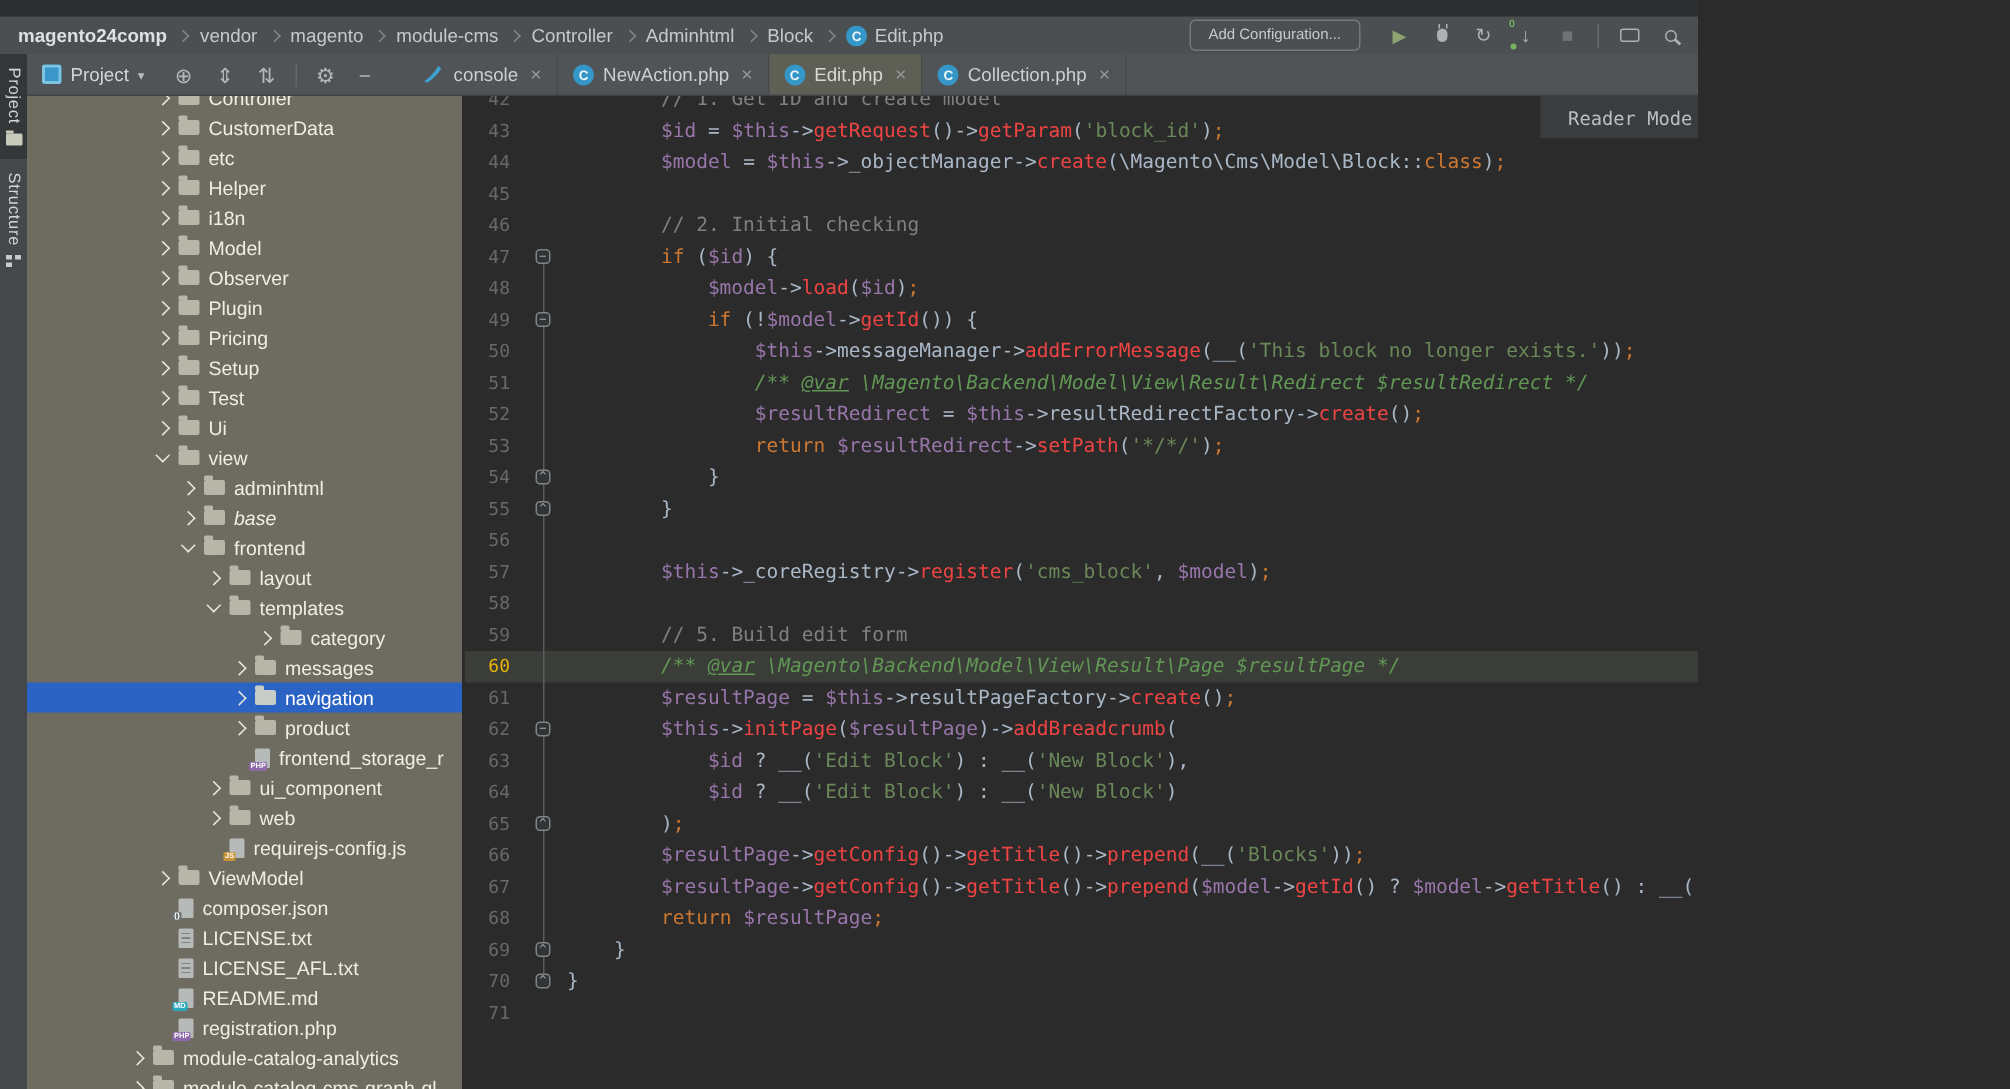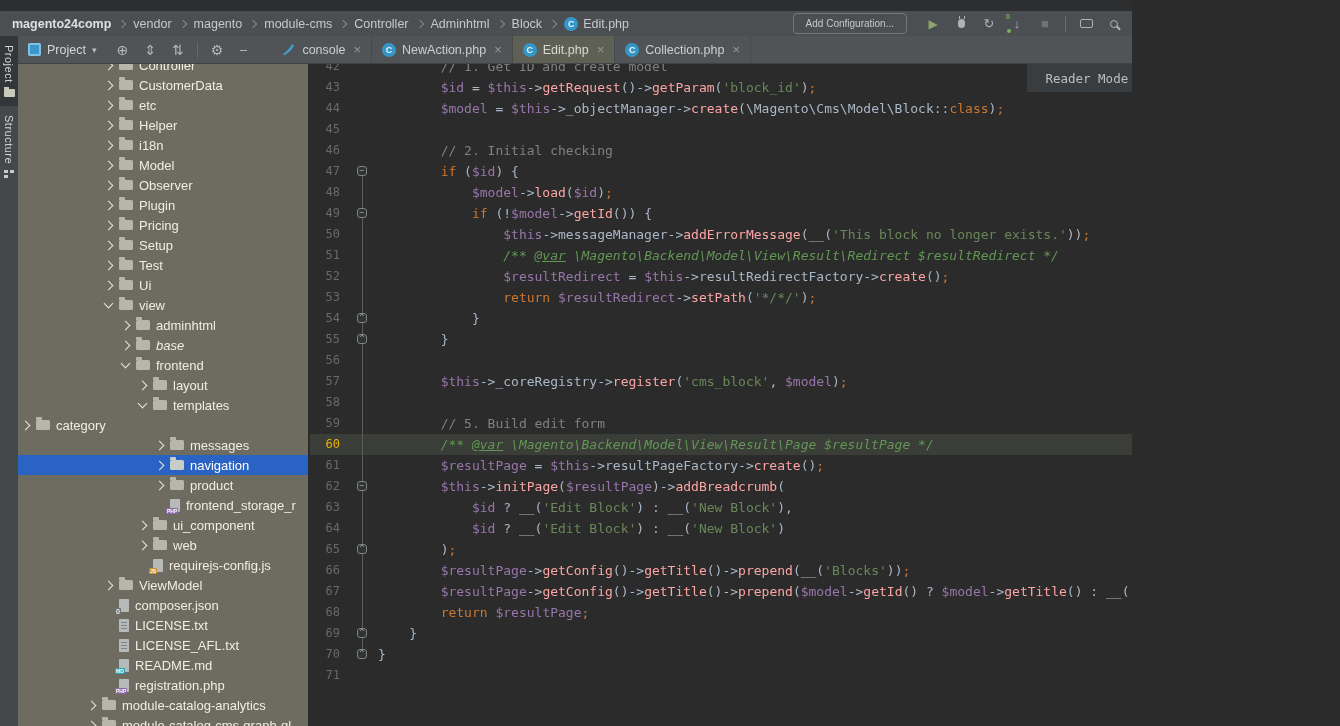--- a/index.html
+++ b/index.html
@@ -93,21 +93,21 @@
   .ln{position:absolute;left:0;top:0;width:30px;text-align:right;color:#666a6c;font-size:12px}
   .cur .ln{color:#eab308}
   .fm{position:absolute;left:47px;top:5px;width:10px;height:10px;border:1px solid #808486;border-radius:3px;
       background:#313435;color:#a5a9ab;font-size:8px;line-height:8px;text-align:center;z-index:2;box-sizing:border-box}
   .ct{position:absolute;left:68px;top:0;white-space:pre;color:#a9b7c6}
   .t-c{color:#808080}
   .t-d{color:#629755;font-style:italic}
   .t-g{color:#629755;font-style:italic;text-decoration:underline}
   .t-k{color:#cc7832}
   .t-v{color:#9876aa}
-  .t-f{color:#fca5a5}
+  .t-f{color:#ef4444}
   .t-s{color:#6a8759}
   .t-p{color:#a9b7c6}
   .t-m{color:#cc7832}
   #foldline{position:absolute;left:52px;top:111px;width:1px;height:474px;background:#595d5e}
   #readerbar{position:absolute;right:0;top:0;height:28px;background:#393d3f;display:flex;align-items:center;
              gap:28px;padding:0 18px;color:#bcbfc1;font-size:12.5px;white-space:nowrap}
   #scrollthumb{position:absolute;right:3px;top:397px;width:6px;height:260px;
                background:rgba(255,255,255,.17);border-radius:3px}
 
   
@@ -372,21 +372,21 @@
           <span class="fld"></span>
           <span class="tlab">layout</span>
         </div>
         <div class="trow" style="padding-left: 117px;">
           <span class="chvbox">
             <i class="chv d"></i>
           </span>
           <span class="fld"></span>
           <span class="tlab">templates</span>
         </div>
-        <div class="trow" style="">
+        <div class="trow" style="padding-left: 134px; margin-left: 17px;">
           <span class="chvbox">
             <i class="chv r"></i>
           </span>
           <span class="fld"></span>
           <span class="tlab">category</span>
         </div>
         <div class="trow" style="padding-left: 134px;">
           <span class="chvbox">
             <i class="chv r"></i>
           </span>

